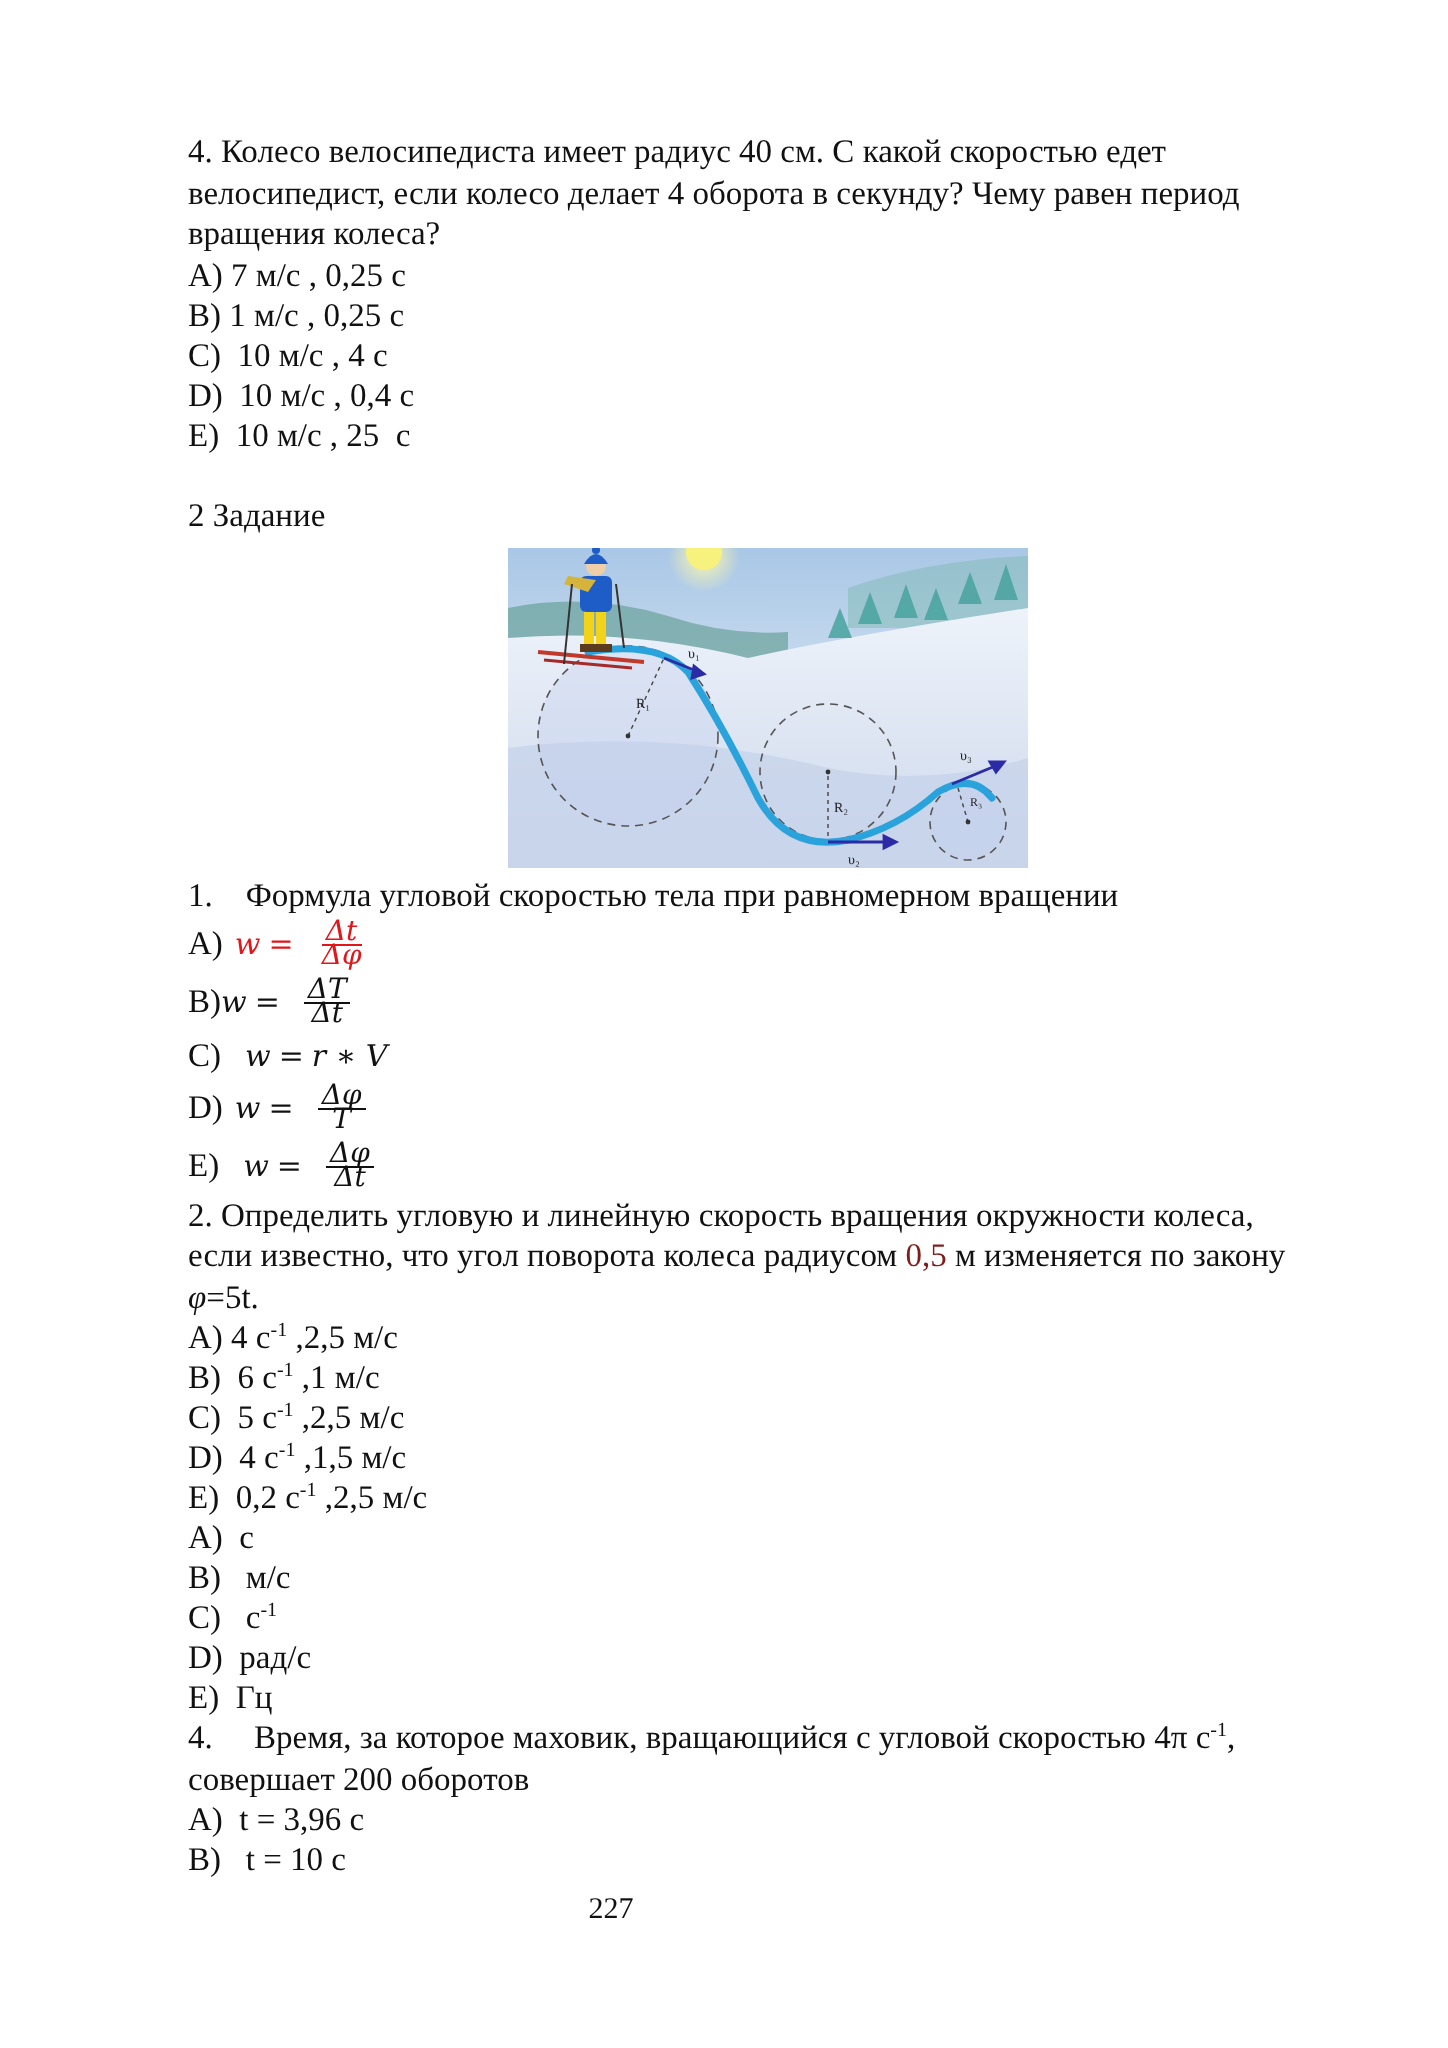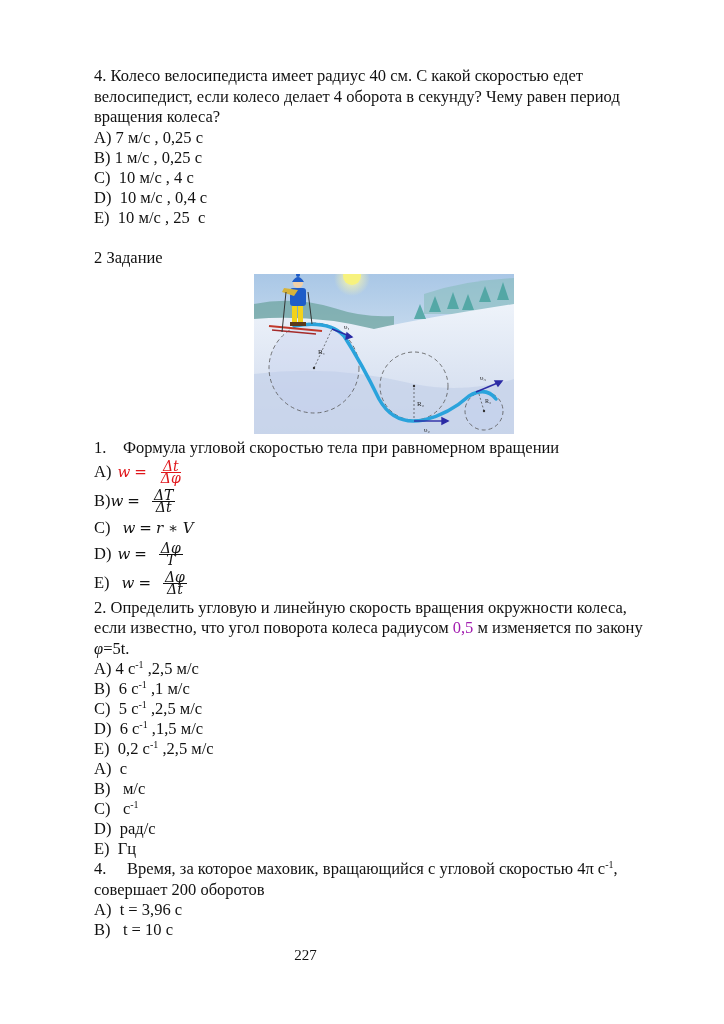--- a/index.html
+++ b/index.html
@@ -40,21 +40,21 @@
       line-height: 20px;
     }
     .figure {
       position: relative;
       margin-left: 160px;
       margin-top: 6px;
       width: 260px;
       height: 160px;
       overflow: hidden;
     }
-    .red { color: #a21caf; }
+    .red { color: #7f1d1d; }
     sup { font-size: 10px; vertical-align: 6px; line-height: 0; }
     .formula-opt {
       height: 29px;
       display: flex;
       align-items: center;
       white-space: pre;
     }
     .math {
       font-family: "DejaVu Serif", serif;
       font-style: italic;
@@ -249,21 +249,21 @@
         <span class="den">Δt</span>
       </span>
     </span>
   </div>
 
   <div class="q-text"><span>2. Определить угловую и линейную скорость вращения окружности колеса, если известно, что угол поворота колеса радиусом </span><span class="red">0,5</span><span>  м изменяется по закону </span><i>φ</i><span>=5t.</span></div>
 
   <div class="opt"><span>A) 4 с</span><sup>-1</sup><span> ,2,5 м/с</span></div>
   <div class="opt"><span>B)  6 с</span><sup>-1</sup><span> ,1 м/с</span></div>
   <div class="opt"><span>C)  5 с</span><sup>-1</sup><span> ,2,5 м/с</span></div>
-  <div class="opt"><span>D)  6 с</span><sup>-1</sup><span> ,1,5 м/с</span></div>
+  <div class="opt"><span>D)  4 с</span><sup>-1</sup><span> ,1,5 м/с</span></div>
   <div class="opt"><span>E)  0,2 с</span><sup>-1</sup><span> ,2,5 м/с</span></div>
 
   <div class="opt">A)  с</div>
   <div class="opt">B)   м/с</div>
   <div class="opt"><span>C)   с</span><sup>-1</sup></div>
   <div class="opt">D)  рад/с</div>
   <div class="opt">E)  Гц</div>
 
   <div class="q-text"><span>4.</span><span style="white-space:pre">     Время, за которое маховик, вращающийся с угловой скоростью 4π с</span><sup>-1</sup><span>, совершает 200 оборотов</span></div>
   <div class="opt">A)  t = 3,96 с</div>

